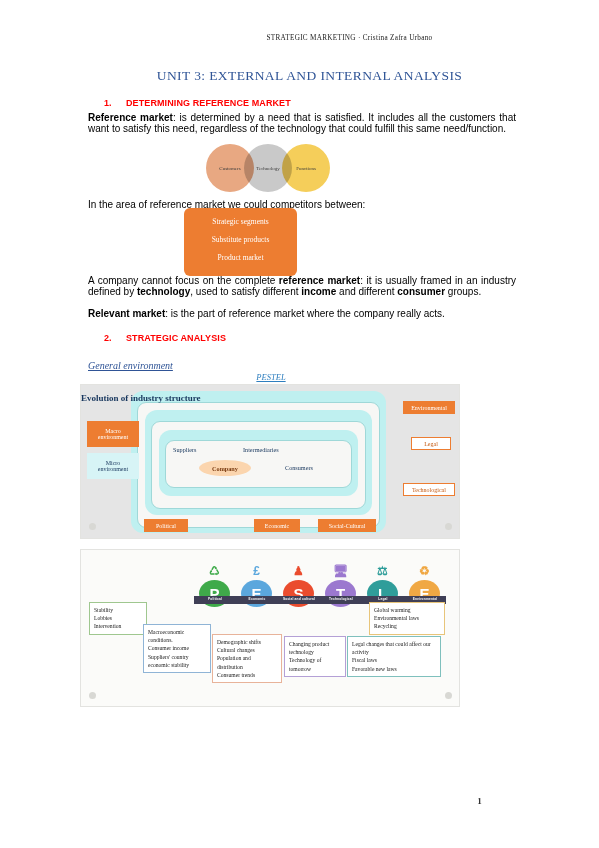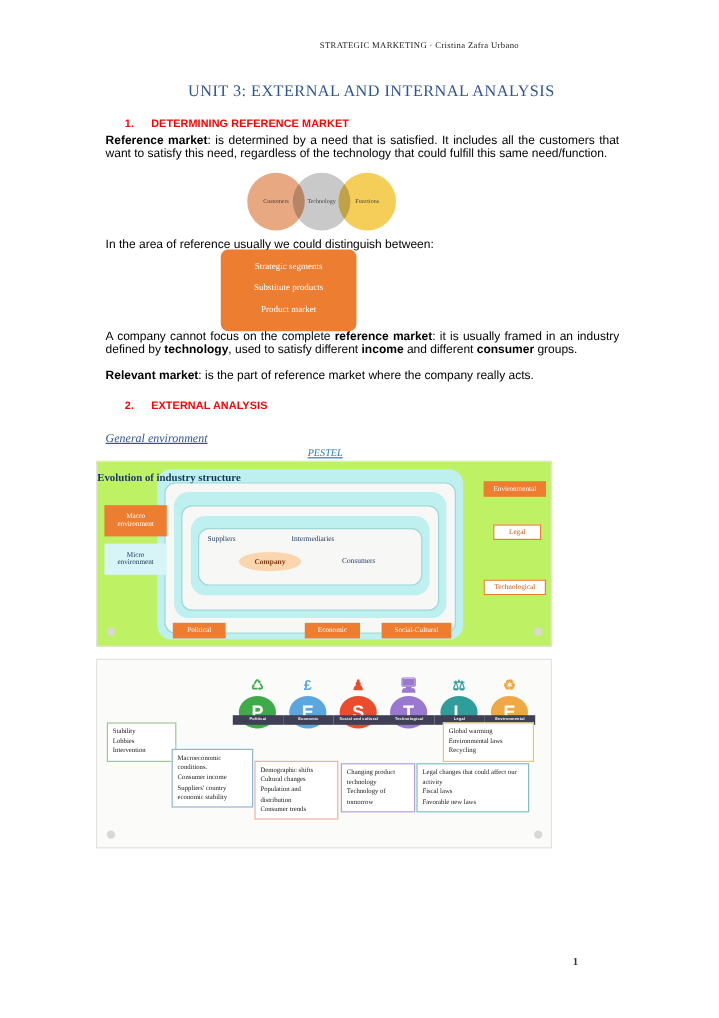--- a/index.html
+++ b/index.html
@@ -93,21 +93,21 @@
     font-family: "Liberation Serif", serif;
     color: #ffffff;
     font-size: 7.5px;
   }
   .stackbox div { margin-top: 9px; }
 
   
   .pestel1 {
     position: absolute; top: 384px; left: 80px;
     width: 380px; height: 155px;
-    background: #bef264;
+    background: #e5e5e5;
     border: 1px solid #e3e3e0;
   }
   .pestel1 .ttl {
     position: absolute; top: -13px; left: 0; width: 380px;
     text-align: center;
     font-family: "Liberation Serif", serif;
     font-style: italic; font-size: 8.5px;
     color: #2f7fbf; text-decoration: underline;
   }
   .ring {
@@ -255,38 +255,38 @@
   <div class="para" id="p1">
     <b>Reference market</b><span>: is determined by a need that is satisfied. It includes all the customers that want to satisfy this need, regardless of the technology that could fulfill this same need/function.</span>
   </div>
 
   <div class="venn">
     <div class="c c1">Customers</div>
     <div class="c c2">Technology</div>
     <div class="c c3">Functions</div>
   </div>
 
-  <div class="para" id="p2">In the area of reference usually we could distinguish between:</div>
+  <div class="para" id="p2">In the area of reference market we could competitors between:</div>
 
   <div class="stackbox">
     <div>Strategic segments</div>
     <div>Substitute products</div>
     <div>Product market</div>
   </div>
 
   <div class="para" id="p3">
     <span>A company cannot focus on the complete </span><b>reference market</b><span>: it is usually framed in an industry defined by </span><b>technology</b><span>, used to satisfy different </span><b>income</b><span> and different </span><b>consumer</b><span> groups.</span>
   </div>
 
   <div class="para" id="p4">
     <b>Relevant market</b><span>: is the part of reference market where the company really acts.</span>
   </div>
 
   <div class="sec-head" id="sec2">
-    <span class="num">2.</span><span>EXTERNAL ANALYSIS</span>
+    <span class="num">2.</span><span>STRATEGIC ANALYSIS</span>
   </div>
 
   <div class="subhead">General environment</div>
 
   <div class="pestel1">
     <div class="ttl">PESTEL</div>
 
     <div class="ring r1"></div>
     <div class="ring-inner r1i"></div>
     <div class="ring r2"></div>

